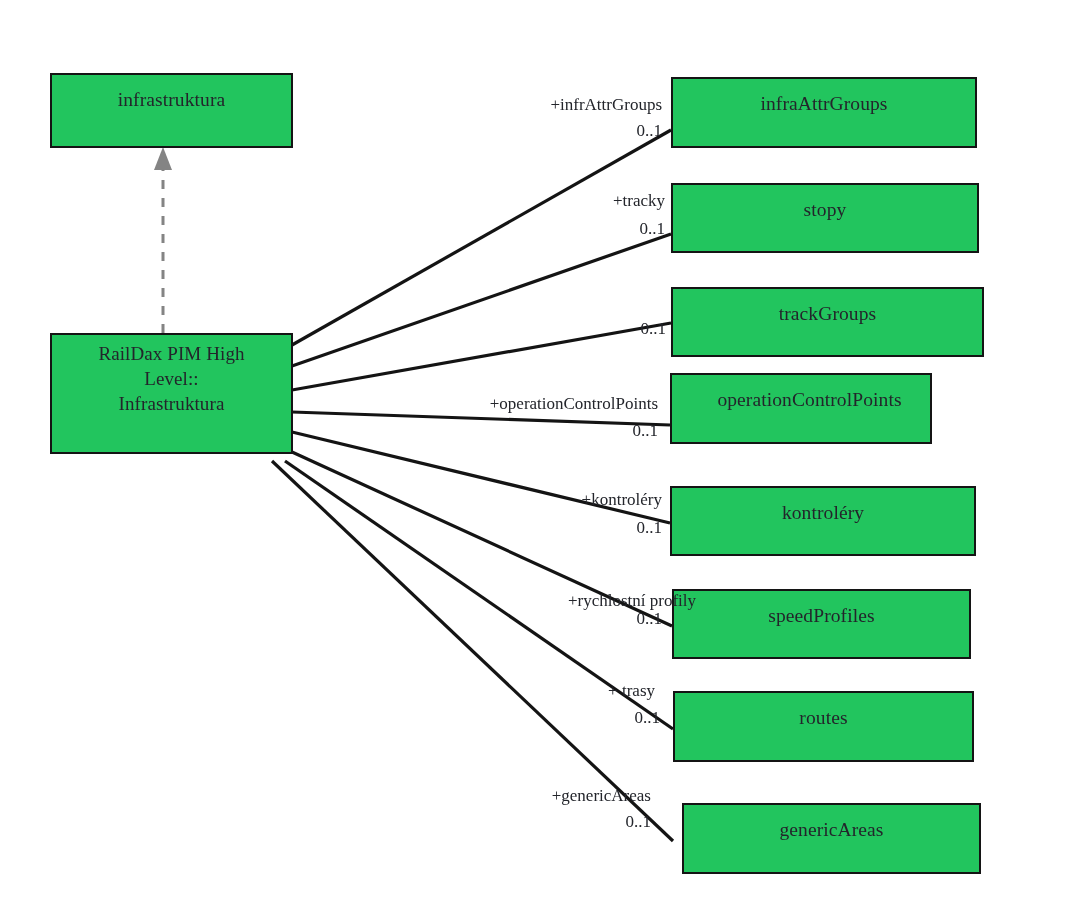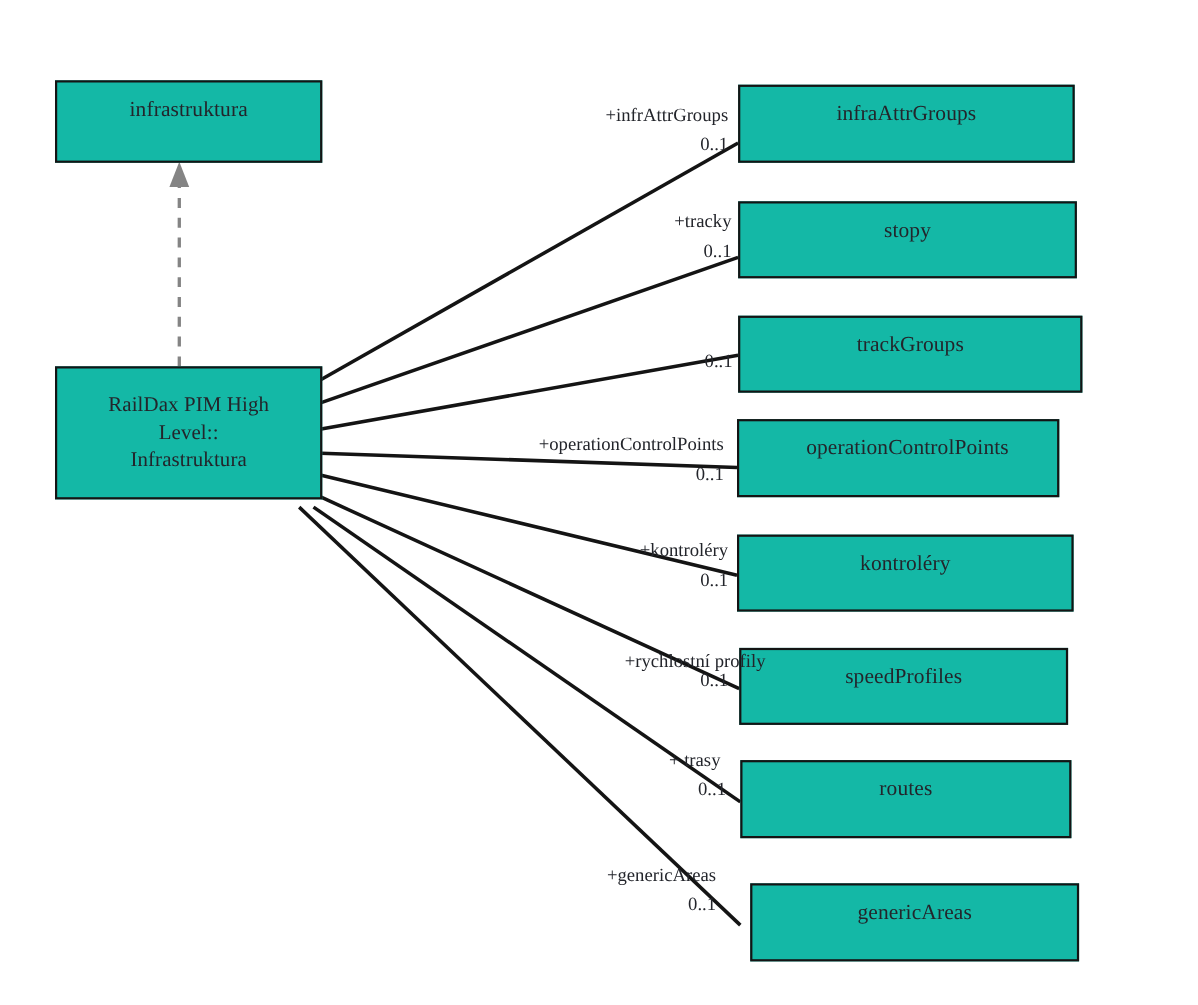--- a/index.html
+++ b/index.html
@@ -25,21 +25,21 @@
     left: 0;
     top: 0;
     width: 1089px;
     height: 914px;
     z-index: 1;
   }
   
   .uml-box {
     position: absolute;
     box-sizing: border-box;
-    background: #14b8a6;
+    background: #22c55e;
     border: 2px solid #141414;
     z-index: 2;
     display: block;
   }
   .uml-box .box-label {
     display: block;
     width: 100%;
     text-align: center;
     font-size: 19.5px;
     line-height: 1.18;
@@ -50,21 +50,21 @@
   .uml-box.single .box-label {
     padding-top: 13px;
   }
   
   .uml-box.multi {
     display: flex;
     align-items: flex-start;
     justify-content: center;
   }
   .uml-box.multi .box-label {
-    padding-top: 21px;
+    padding-top: 6px;
     font-size: 19px;
     line-height: 1.32;
   }
   
   .edge-label {
     position: absolute;
     z-index: 3;
     font-size: 17px;
     line-height: 1.05;
     color: #23252b;
@@ -111,21 +111,21 @@
   </div>
 
   <div class="uml-box single" style="left:671px; top:183px; width:308px; height:70px;">
     <span class="box-label">stopy</span>
   </div>
 
   <div class="uml-box single" style="left:671px; top:287px; width:313px; height:70px;">
     <span class="box-label">trackGroups</span>
   </div>
 
-  <div class="uml-box single" style="left:670px; top:381px; width:293px; height:71px;padding-left:17px;">
+  <div class="uml-box single" style="left:670px; top:373px; width:262px; height:71px;padding-left:17px;">
     <span class="box-label">operationControlPoints</span>
   </div>
 
   <div class="uml-box single" style="left:670px; top:486px; width:306px; height:70px;">
     <span class="box-label">kontroléry</span>
   </div>
 
   <div class="uml-box single" style="left:672px; top:589px; width:299px; height:70px;">
     <span class="box-label">speedProfiles</span>
   </div>

